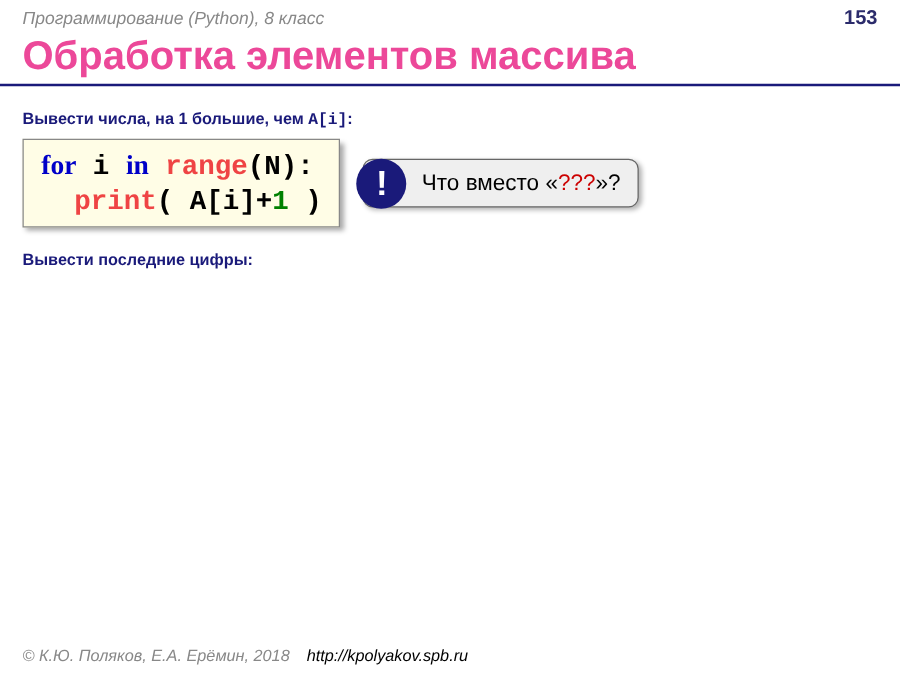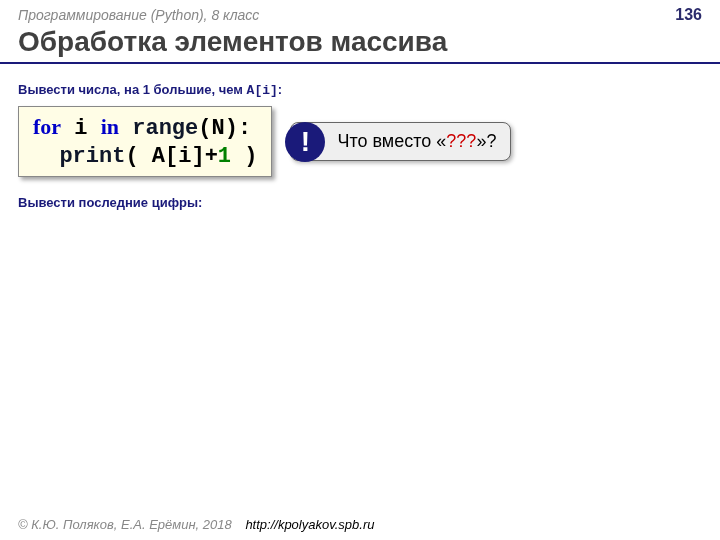--- a/index.html
+++ b/index.html
@@ -21,23 +21,23 @@
     text-align: center;
   }
   .pagenum {
     color: #2b2b6b;
     font-weight: bold;
     font-style: normal;
     font-size: 16px;
   }
   .title {
     padding: 0 18px 4px 18px;
-    font-size: 28px;
+    font-size: 32px;
     font-weight: bold;
-    color: #404040;
+    color: #ec4899;
     border-bottom: 2px solid #1a1a7a;
   }
   .content {
     padding: 12px 18px;
   }
   .subtitle {
     font-size: 13px;
     font-weight: bold;
     color: #1a1a7a;
     margin: 6px 0 8px 0;
@@ -53,21 +53,21 @@
     box-shadow: 3px 3px 4px rgba(0,0,0,0.35);
     padding: 6px 14px 6px 14px;
     font-family: "Courier New", monospace;
     font-size: 22px;
     font-weight: bold;
     line-height: 1.25;
     display: inline-block;
     white-space: pre;
   }
   .kw { color: #0000c8; font-family: Liberation Serif, serif; }
-  .fn { color: #0f172a; }
+  .fn { color: #ef4444; }
   .num { color: #008000; }
   .blk { color: #000; }
   .row1 {
     display: flex;
     align-items: center;
     gap: 18px;
   }
   .callout {
     position: relative;
     background: #efefef;
@@ -103,21 +103,21 @@
     font-style: italic;
     color: #888;
   }
   .footer .link { color: #000000; margin-left: 10px; }
 </style>
 </head>
 <body>
 
 <div class="header">
   <span>Программирование (Python), 8 класс</span>
-  <span class="pagenum">136</span>
+  <span class="pagenum">153</span>
 </div>
 
 <div class="title">Обработка элементов массива</div>
 
 <div class="content">
 
   <div class="subtitle">
     <span>Вывести числа, на 1 большие, чем </span><span class="mono-inline">A[i]</span><span>:</span>
   </div>
 

